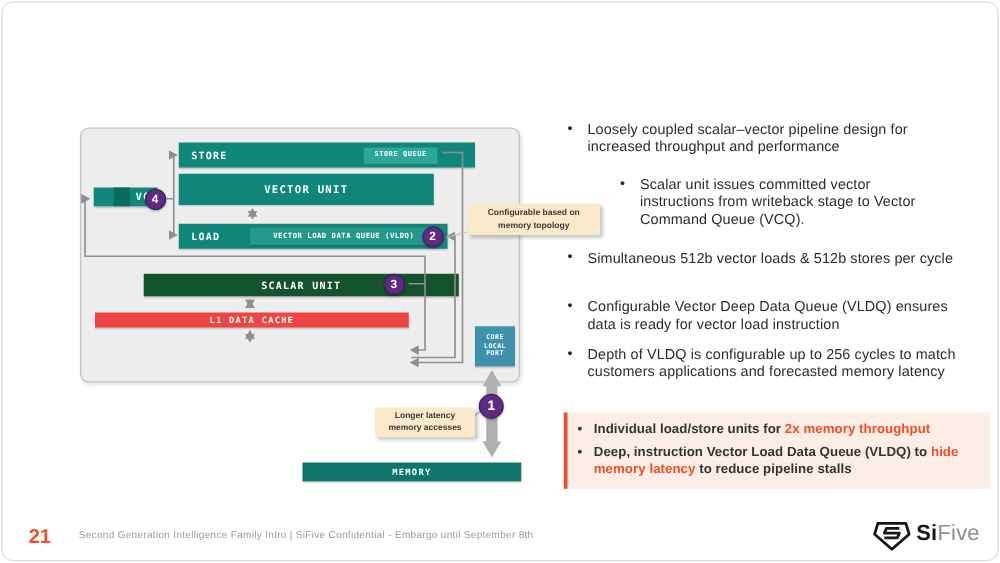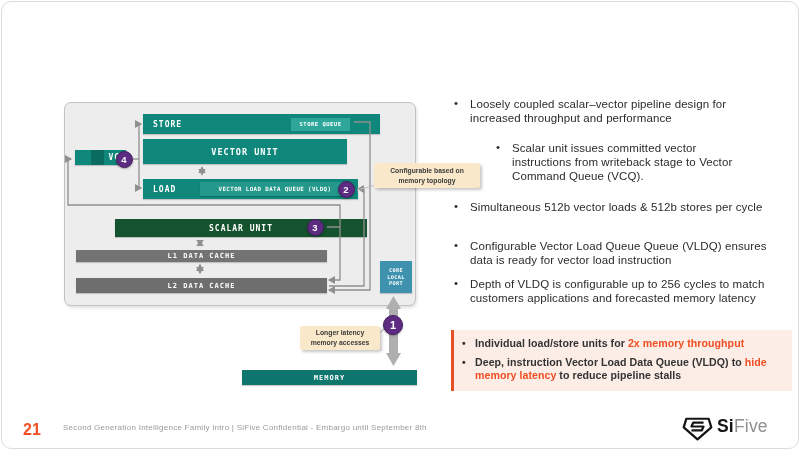--- a/index.html
+++ b/index.html
@@ -16,21 +16,21 @@
   .teal { background:#10877B; }
   .teal-lt { background:#2EA79A; box-shadow:none; }
   .box-store { left:78px; top:11px; width:237px; height:20px; justify-content:flex-start; padding-left:10px; font-size:8px; }
   .box-storeq { left:226px; top:14.5px; width:59px; height:13px; font-size:5.5px; letter-spacing:.5px; }
   .box-vector { left:78px; top:36px; width:204px; height:25px; font-size:8.5px; }
   .box-load { left:78px; top:76px; width:215px; height:20px; justify-content:flex-start; padding-left:10px; font-size:8px; }
   .box-vldq { left:135px; top:79px; width:150px; height:14px; font-size:5.8px; letter-spacing:.4px; background:#23988B; }
   .box-vcq { left:10px; top:47px; width:51px; height:15px; font-size:8px; justify-content:flex-end; }
   .vcq-cell { width:13px; height:100%; background:#0A6B61; margin-right:5px; }
   .box-scalar { left:10px; top:116px; width:252px; height:18px; background:#14532d; font-size:8px;margin-left:40px; }
-  .box-l1 { left:11px; top:147px; width:251px; height:12px; background:#737373; font-size:7px; }
+  .box-l1 { left:11px; top:147px; width:251px; height:12px; background:#ef4444; font-size:7px; }
   .box-l2 { left:11px; top:175px; width:251px; height:15px; background:#6E6E6E; font-size:7px; }
   .box-clp { left:315px; top:158px; width:32px; height:32px; background:#3E92AD; font-size:5.2px; letter-spacing:.4px; text-align:center; line-height:1.3; padding:2px; }
   .box-memory { position:absolute; left:240px; top:368px; width:175px; height:15px; background:#0f766e; color:#fff; display:flex; align-items:center; justify-content:center; font-family:"DejaVu Sans Mono", monospace; font-weight:bold; font-size:7px; letter-spacing:1px; z-index:2; box-shadow:0 1px 1px rgba(0,0,0,.2); }
 
   
   .badge { position:absolute; width:17px; height:17px; border-radius:50%; background:#5D2B81; border:1.5px solid #44205F; color:#fff; display:flex; align-items:center; justify-content:center; font-size:9.5px; font-weight:800; z-index:6; box-shadow:0 1px 2px rgba(0,0,0,.3); }
   .badge-1 { left:381px; top:313px; width:20px; height:20px; font-size:11px; }
   .badge-2 { left:335.5px; top:178.5px; }
   .badge-3 { left:304.5px; top:216.5px; }
   .badge-4 { left:113.5px; top:148.5px; }
@@ -59,21 +59,21 @@
   .hlitem { display:flex; margin-bottom:6px; color:#333; }
   .hlitem .mk { width:13px; font-size:10.5px; font-weight:700; flex:none; }
   .hlitem .tx { font-size:10.6px; font-weight:700; line-height:1.25; width:315px; letter-spacing:.05px; }
   .hlitem .org { color:#F04E23; }
 
   
   .pagenum { position:absolute; left:21px; top:419px; font-size:16px; font-weight:700; color:#F04E23; }
   .footnote { position:absolute; left:61px; top:421px; font-size:8px; color:#999999; letter-spacing:.25px; }
 
   
-  .logo { position:absolute; left:680px; top:409px; display:flex; align-items:center; z-index:2;text-align:center; }
+  .logo { position:absolute; left:696px; top:409px; display:flex; align-items:center; z-index:2;text-align:center; }
   .logo-text { font-size:17.5px; margin-left:4px; letter-spacing:.2px; }
   .logo-text .si { font-weight:800; color:#151515; }
   .logo-text .five { font-weight:400; color:#8e8e8e; }
 </style>
 </head>
 <body>
 
 <div class="slide">
 
 
@@ -82,21 +82,20 @@
     <div class="dbox teal-lt box-storeq">STORE QUEUE</div>
     <div class="dbox teal box-vector">VECTOR UNIT</div>
     <div class="dbox teal box-load">LOAD</div>
     <div class="dbox box-vldq">VECTOR LOAD DATA QUEUE (VLDQ)</div>
     <div class="dbox teal box-vcq">
         <span class="vcq-cell"></span>
         <span>VCQ</span>
       </div>
     <div class="dbox box-scalar">SCALAR UNIT</div>
     <div class="dbox box-l1">L1 DATA CACHE</div>
-    <div class="dbox box-l2">L2 DATA CACHE</div>
     <div class="dbox box-clp">CORE LOCAL PORT</div>
   </div>
 
   <div class="box-memory">MEMORY</div>
 
   <svg class="wires" width="800" height="450" viewBox="0 0 800 450">
     <defs>
       <marker id="ar" markerWidth="7" markerHeight="7" refX="4.6" refY="3" orient="auto-start-reverse">
         <path d="M0,0 L5.5,3 L0,6 Z" fill="#8f8f8f"></path>
       </marker>
@@ -147,21 +146,21 @@
     <div class="bullet bsub">
         <span class="mk">•</span>
         <span class="tx">Scalar unit issues committed vector instructions from writeback stage to Vector Command Queue (VCQ).</span>
       </div>
     <div class="bullet b2">
         <span class="mk">•</span>
         <span class="tx">Simultaneous 512b vector loads &amp; 512b stores per cycle</span>
       </div>
     <div class="bullet b3">
         <span class="mk">•</span>
-        <span class="tx">Configurable Vector Load Queue Queue (VLDQ) ensures data is ready for vector load instruction</span>
+        <span class="tx">Configurable Vector Deep Data Queue (VLDQ) ensures data is ready for vector load instruction</span>
       </div>
     <div class="bullet b4">
         <span class="mk">•</span>
         <span class="tx">Depth of VLDQ is configurable up to 256 cycles to match customers applications and forecasted memory latency</span>
       </div>
   </div>
 
   <div class="hlbox">
     <div class="hlitem">
       <span class="mk">•</span>

